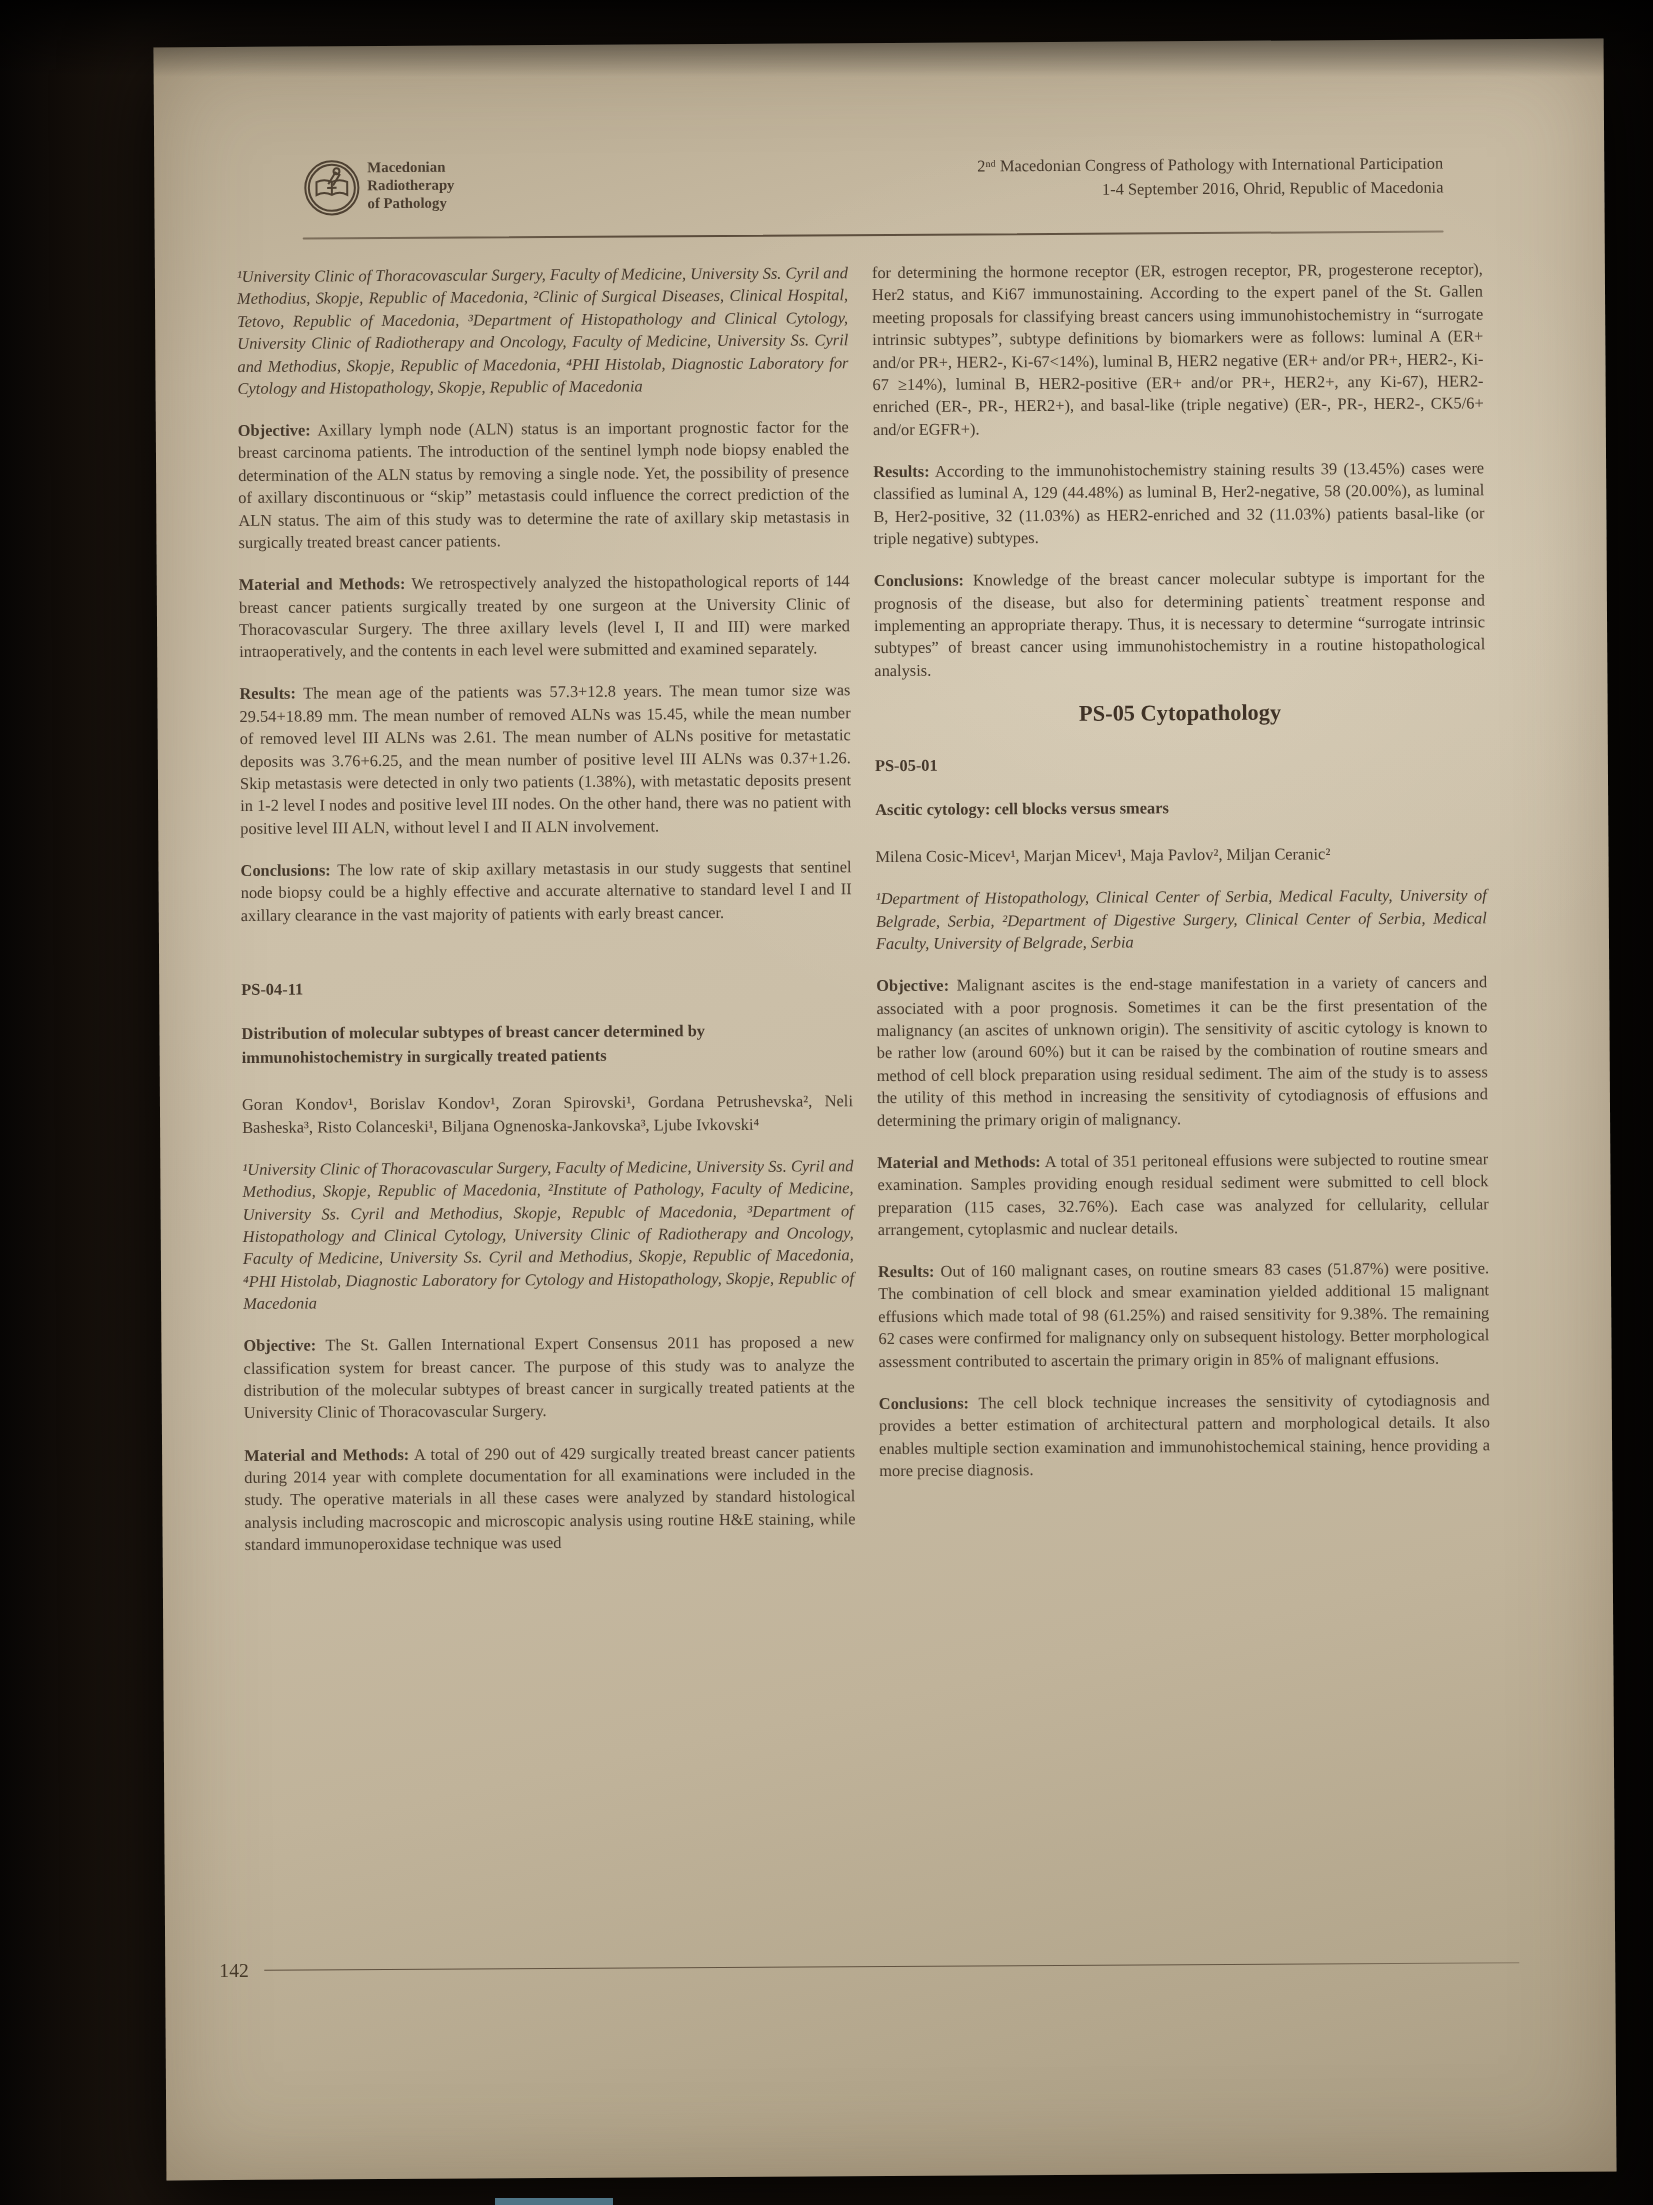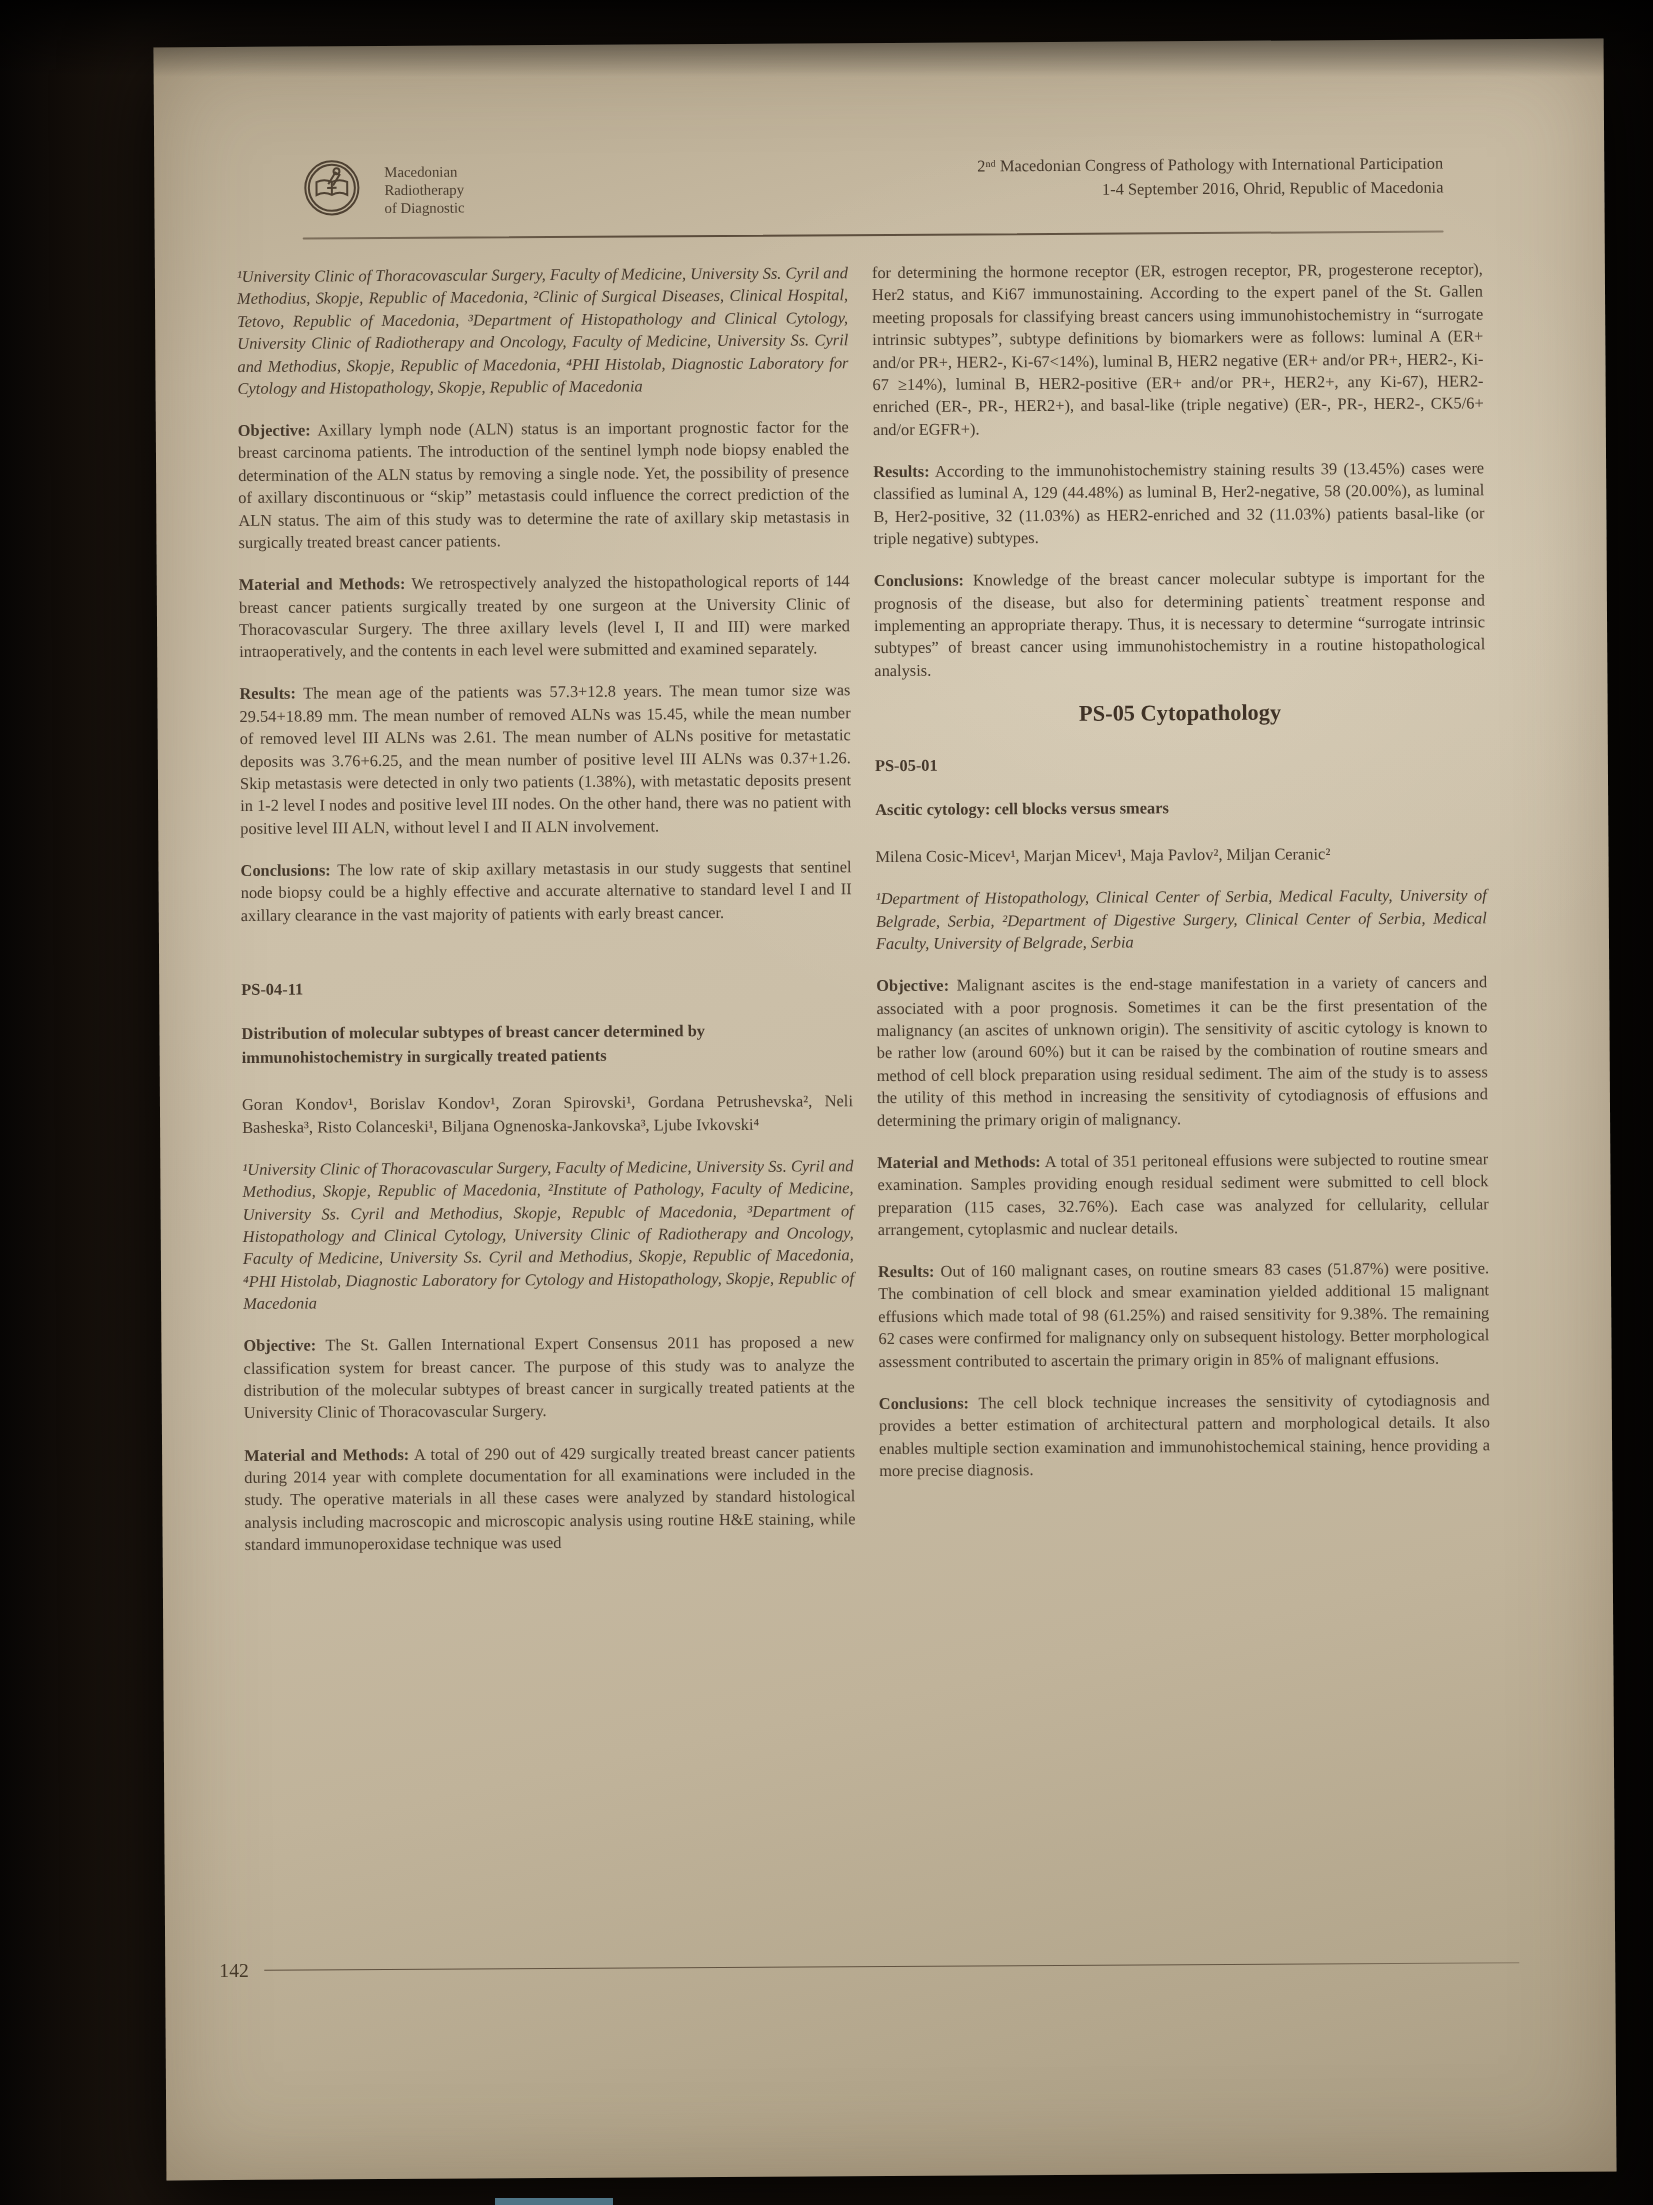--- a/index.html
+++ b/index.html
@@ -23,21 +23,21 @@
     box-shadow: 0 22px 88px rgba(0,0,0,0.85), inset 0 0 98px rgba(88,70,46,0.35);
     z-index:2;
   }
   .content {
     position:relative; height:100%;
     padding: 112px 120px 0 82px; box-sizing:border-box;
     color:#46392c;
   }
   .header-wrap { margin: 0 41px 0 66px; }
   .header { display:flex; justify-content:space-between; align-items:flex-start; }
-  .logo-block { display:flex; align-items:flex-end; gap:23px; }
+  .logo-block { display:flex; align-items:flex-start; gap:6px;font-weight:bold; }
   .logo-circle { width:59px; height:59px; flex:0 0 auto; }
   .logo-text { font-size:14.8px; line-height:18px; color:#4a3d2f; }
   .congress { text-align:right; font-size:16.4px; line-height:24px; color:#45382b; }
   .rule {
     height:2.2px; margin-top:19.7px;
     background: linear-gradient(90deg, rgba(70,55,40,0.55), rgba(70,55,40,0.85) 30%, rgba(70,55,40,0.8) 70%, rgba(70,55,40,0.45));
     border-radius:1.1px;
   }
   .columns { display:flex; gap:24px; margin-top:26px; }
   .col { width:611px; }
@@ -72,21 +72,21 @@
                 <path class="ink" d="M24 62 Q37 55 50 62 Q63 55 76 62 L76 40 Q63 34 50 40 Q37 34 24 40 Z"></path>
                 <path class="ink" d="M50 40 L50 62"></path>
                 <path class="ink" d="M44 44 L56 24 L63 28 L52 46"></path>
                 <circle class="ink" cx="58" cy="22" r="5"></circle>
                 <path class="ink" d="M42 50 L58 50" stroke-width="2"></path>
               </svg>
             </div>
             <div class="logo-text">
               <div>Macedonian</div>
               <div>Radiotherapy</div>
-              <div>of Diagnostic</div>
+              <div>of Pathology</div>
             </div>
           </div>
           <div class="congress">
             <div>2ⁿᵈ Macedonian Congress of Pathology with International Participation</div>
             <div>1-4 September 2016, Ohrid, Republic of Macedonia</div>
           </div>
         </div>
         <div class="rule"></div>
       </div>
 

